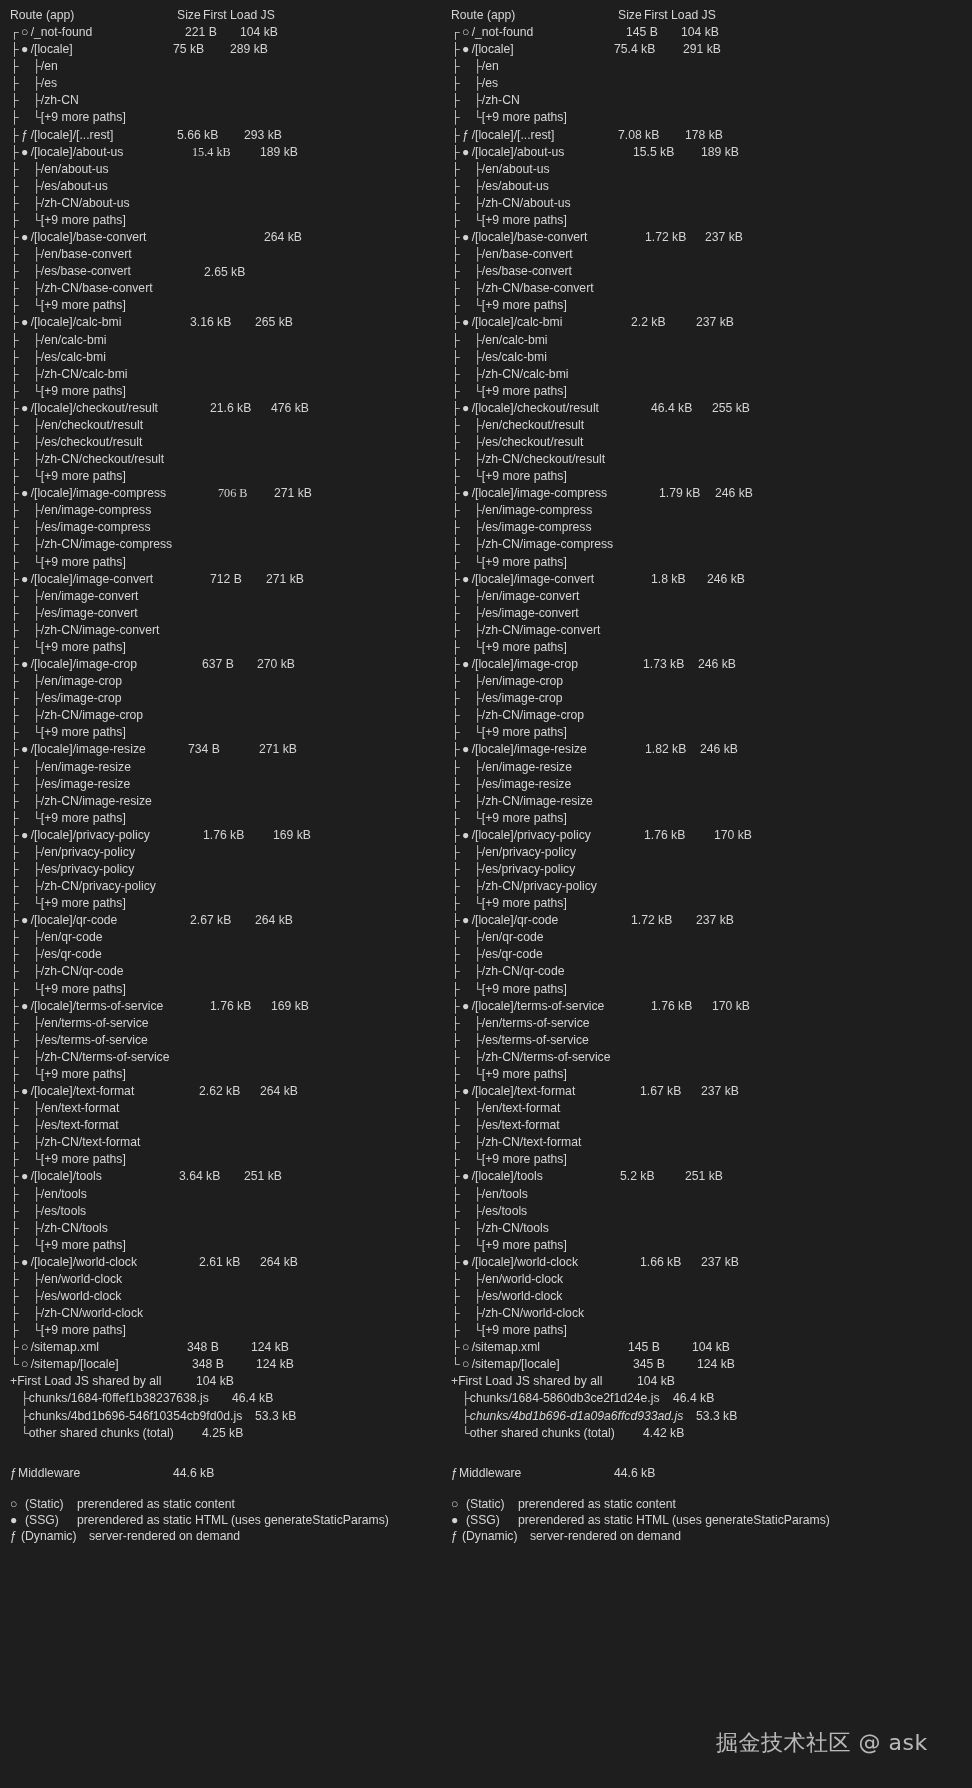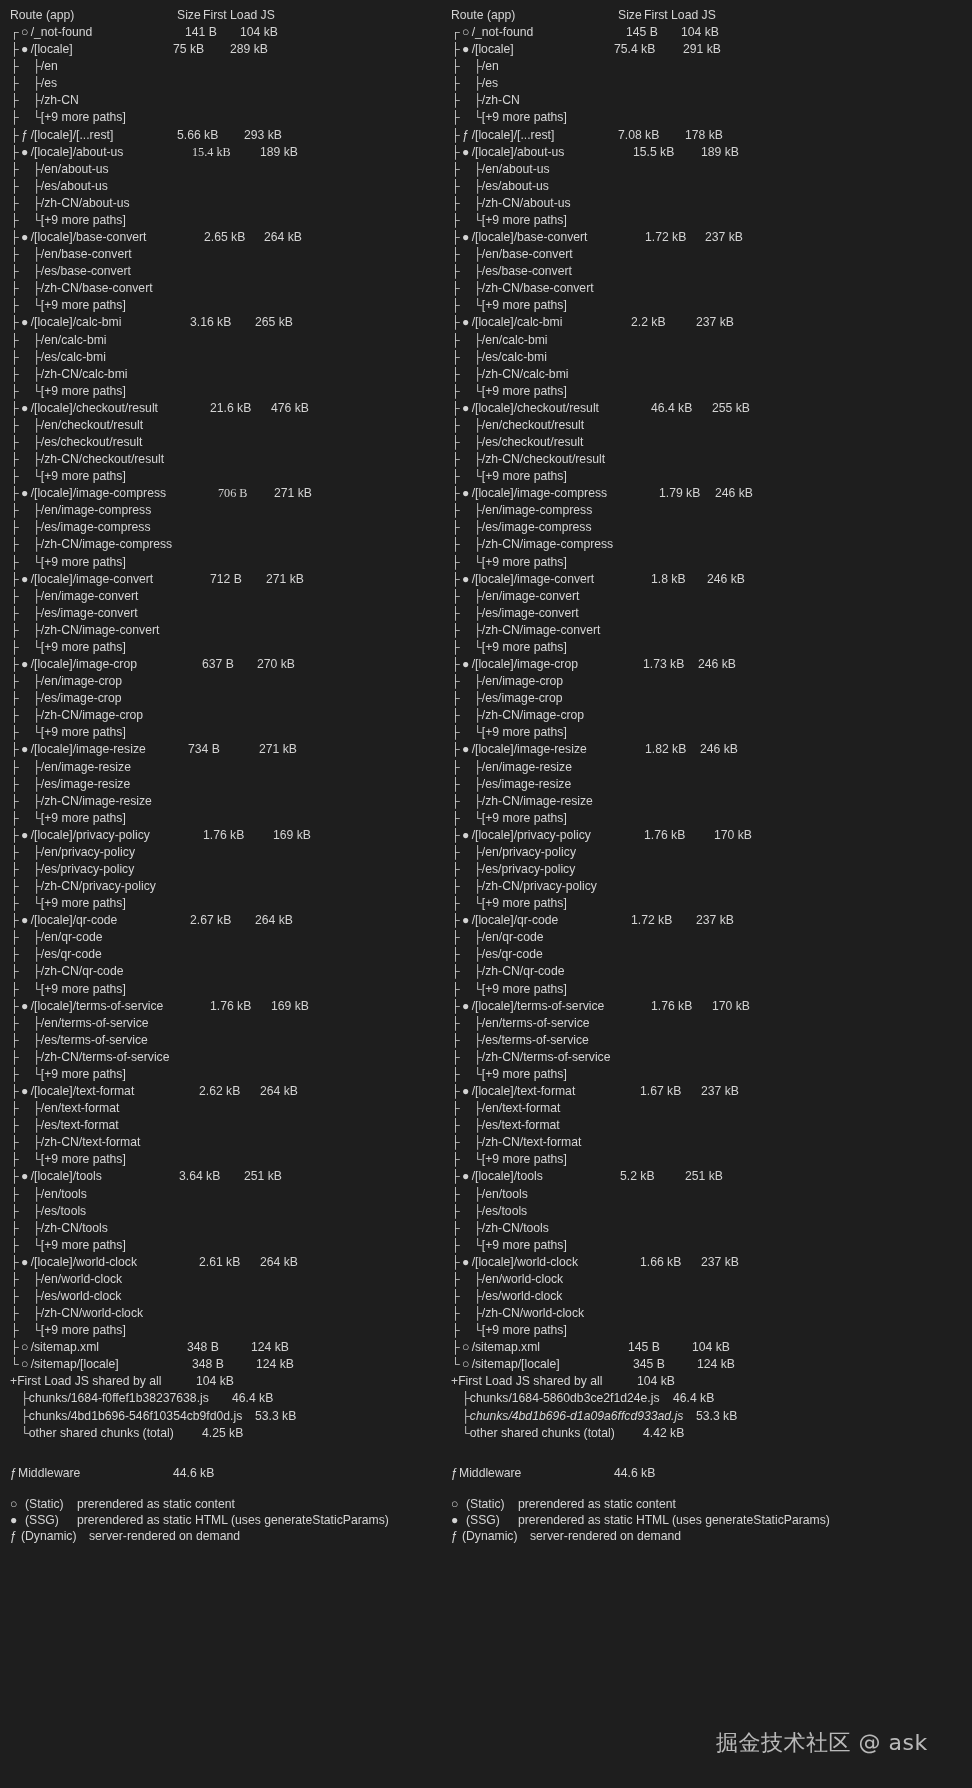--- a/index.html
+++ b/index.html
@@ -47,33 +47,33 @@
       color: rgba(230,230,230,0.78);
       white-space: pre;
       letter-spacing: 0.5px;
     }
   </style>
 </head>
 <body>
 
 <div class="panel left">
     <div class="line" style="top: 7px;"><span class="cell" style="left: 0px;">Route (app)</span><span class="cell" style="left: 167px;">Size</span><span class="cell" style="left: 193px;">First Load JS</span></div>
-    <div class="line" style="top: 24.08px;"><span class="cell" style="left: 0px;"><span class="tree">┌</span><span class="sym">○</span><span>/_not-found</span></span><span class="cell" style="left: 175px;">141 B</span><span class="cell" style="left: 230px;">104 kB</span></div>
+    <div class="line" style="top: 24.08px;"><span class="cell" style="left: 0px;"><span class="tree">┌</span><span class="sym">○</span><span>/_not-found</span></span><span class="cell" style="left: 175px;">221 B</span><span class="cell" style="left: 230px;">104 kB</span></div>
     <div class="line" style="top: 41.16px;"><span class="cell" style="left: 0px;"><span class="tree">├</span><span class="sym">●</span><span>/[locale]</span></span><span class="cell" style="left: 163px;">75 kB</span><span class="cell" style="left: 220px;">289 kB</span></div>
     <div class="line" style="top: 58.24px;"><span class="cell" style="left: 0px;"><span class="tree">├    ├</span><span>/en</span></span></div>
     <div class="line" style="top: 75.32px;"><span class="cell" style="left: 0px;"><span class="tree">├    ├</span><span>/es</span></span></div>
     <div class="line" style="top: 92.4px;"><span class="cell" style="left: 0px;"><span class="tree">├    ├</span><span>/zh-CN</span></span></div>
     <div class="line" style="top: 109.48px;"><span class="cell" style="left: 0px;"><span class="tree">├    └</span><span>[+9 more paths]</span></span></div>
     <div class="line" style="top: 126.56px;"><span class="cell" style="left: 0px;"><span class="tree">├</span><span class="sym">ƒ</span><span>/[locale]/[...rest]</span></span><span class="cell" style="left: 167px;">5.66 kB</span><span class="cell" style="left: 234px;">293 kB</span></div>
     <div class="line" style="top: 143.64px;"><span class="cell" style="left: 0px;"><span class="tree">├</span><span class="sym">●</span><span>/[locale]/about-us</span></span><span class="cell" style="left: 182px; font-family: Liberation Serif, serif;">15.4 kB</span><span class="cell" style="left: 250px;">189 kB</span></div>
     <div class="line" style="top: 160.72px;"><span class="cell" style="left: 0px;"><span class="tree">├    ├</span><span>/en/about-us</span></span></div>
     <div class="line" style="top: 177.8px;"><span class="cell" style="left: 0px;"><span class="tree">├    ├</span><span>/es/about-us</span></span></div>
     <div class="line" style="top: 194.88px;"><span class="cell" style="left: 0px;"><span class="tree">├    ├</span><span>/zh-CN/about-us</span></span></div>
     <div class="line" style="top: 211.96px;"><span class="cell" style="left: 0px;"><span class="tree">├    └</span><span>[+9 more paths]</span></span></div>
-    <div class="line" style="top: 229.04px;"><span class="cell" style="left: 0px;"><span class="tree">├</span><span class="sym">●</span><span>/[locale]/base-convert</span></span><span class="cell" style="left: 194px;">2.65 kB</span><span class="cell" style="left: 254px;">264 kB</span></div>
+    <div class="line" style="top: 229.04px;"><span class="cell" style="left: 0px;"><span class="tree">├</span><span class="sym">●</span><span>/[locale]/base-convert</span></span><span class="cell" style="left: 194px; margin-top: 35px;">2.65 kB</span><span class="cell" style="left: 254px;">264 kB</span></div>
     <div class="line" style="top: 246.12px;"><span class="cell" style="left: 0px;"><span class="tree">├    ├</span><span>/en/base-convert</span></span></div>
     <div class="line" style="top: 263.2px;"><span class="cell" style="left: 0px;"><span class="tree">├    ├</span><span>/es/base-convert</span></span></div>
     <div class="line" style="top: 280.28px;"><span class="cell" style="left: 0px;"><span class="tree">├    ├</span><span>/zh-CN/base-convert</span></span></div>
     <div class="line" style="top: 297.36px;"><span class="cell" style="left: 0px;"><span class="tree">├    └</span><span>[+9 more paths]</span></span></div>
     <div class="line" style="top: 314.44px;"><span class="cell" style="left: 0px;"><span class="tree">├</span><span class="sym">●</span><span>/[locale]/calc-bmi</span></span><span class="cell" style="left: 180px;">3.16 kB</span><span class="cell" style="left: 245px;">265 kB</span></div>
     <div class="line" style="top: 331.52px;"><span class="cell" style="left: 0px;"><span class="tree">├    ├</span><span>/en/calc-bmi</span></span></div>
     <div class="line" style="top: 348.6px;"><span class="cell" style="left: 0px;"><span class="tree">├    ├</span><span>/es/calc-bmi</span></span></div>
     <div class="line" style="top: 365.68px;"><span class="cell" style="left: 0px;"><span class="tree">├    ├</span><span>/zh-CN/calc-bmi</span></span></div>
     <div class="line" style="top: 382.76px;"><span class="cell" style="left: 0px;"><span class="tree">├    └</span><span>[+9 more paths]</span></span></div>
     <div class="line" style="top: 399.84px;"><span class="cell" style="left: 0px;"><span class="tree">├</span><span class="sym">●</span><span>/[locale]/checkout/result</span></span><span class="cell" style="left: 200px;">21.6 kB</span><span class="cell" style="left: 261px;">476 kB</span></div>

